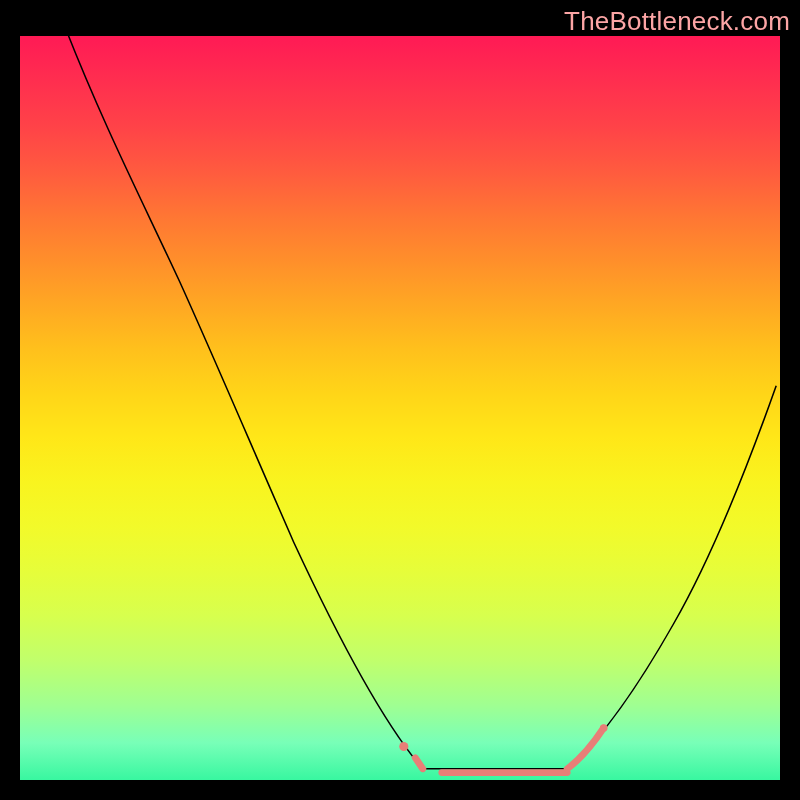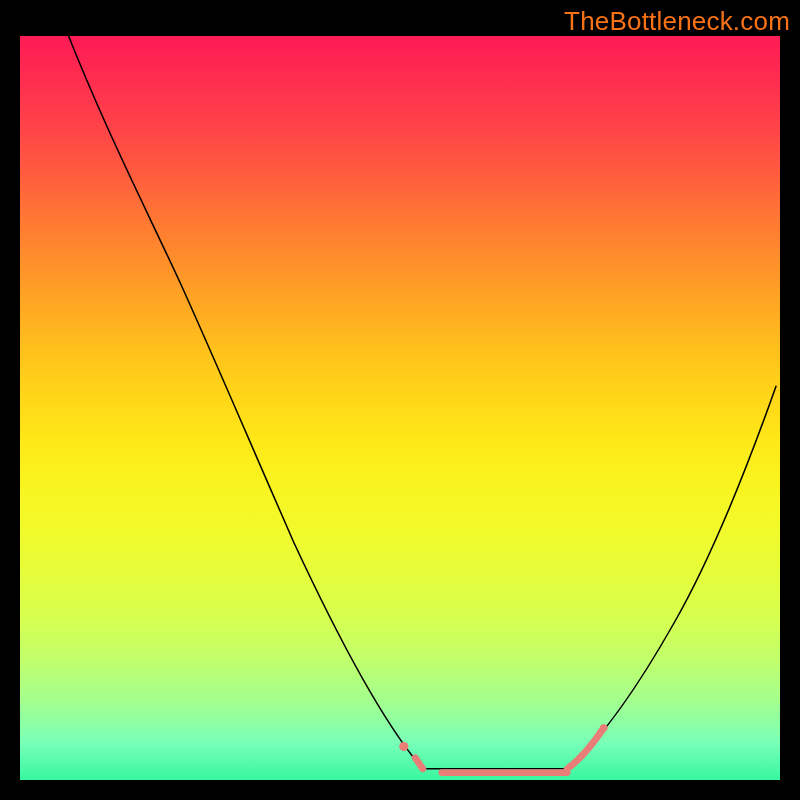--- a/index.html
+++ b/index.html
@@ -5,21 +5,21 @@
   * { margin: 0; padding: 0; box-sizing: border-box; }
   html, body { width: 800px; height: 800px; background: #000; overflow: hidden; }
   .container { position: relative; width: 800px; height: 800px; background: #000; }
   .watermark {
     position: absolute;
     top: 6px;
     right: 10px;
     font-family: Arial, Helvetica, sans-serif;
     font-size: 26px;
     font-weight: 500;
-    color: #f97316;
+    color: #fca5a5;
     letter-spacing: 0.2px;
     z-index: 10;
   }
   .plot {
     position: absolute;
     left: 20px;
     right: 20px;
     top: 36px;
     bottom: 20px;
     

